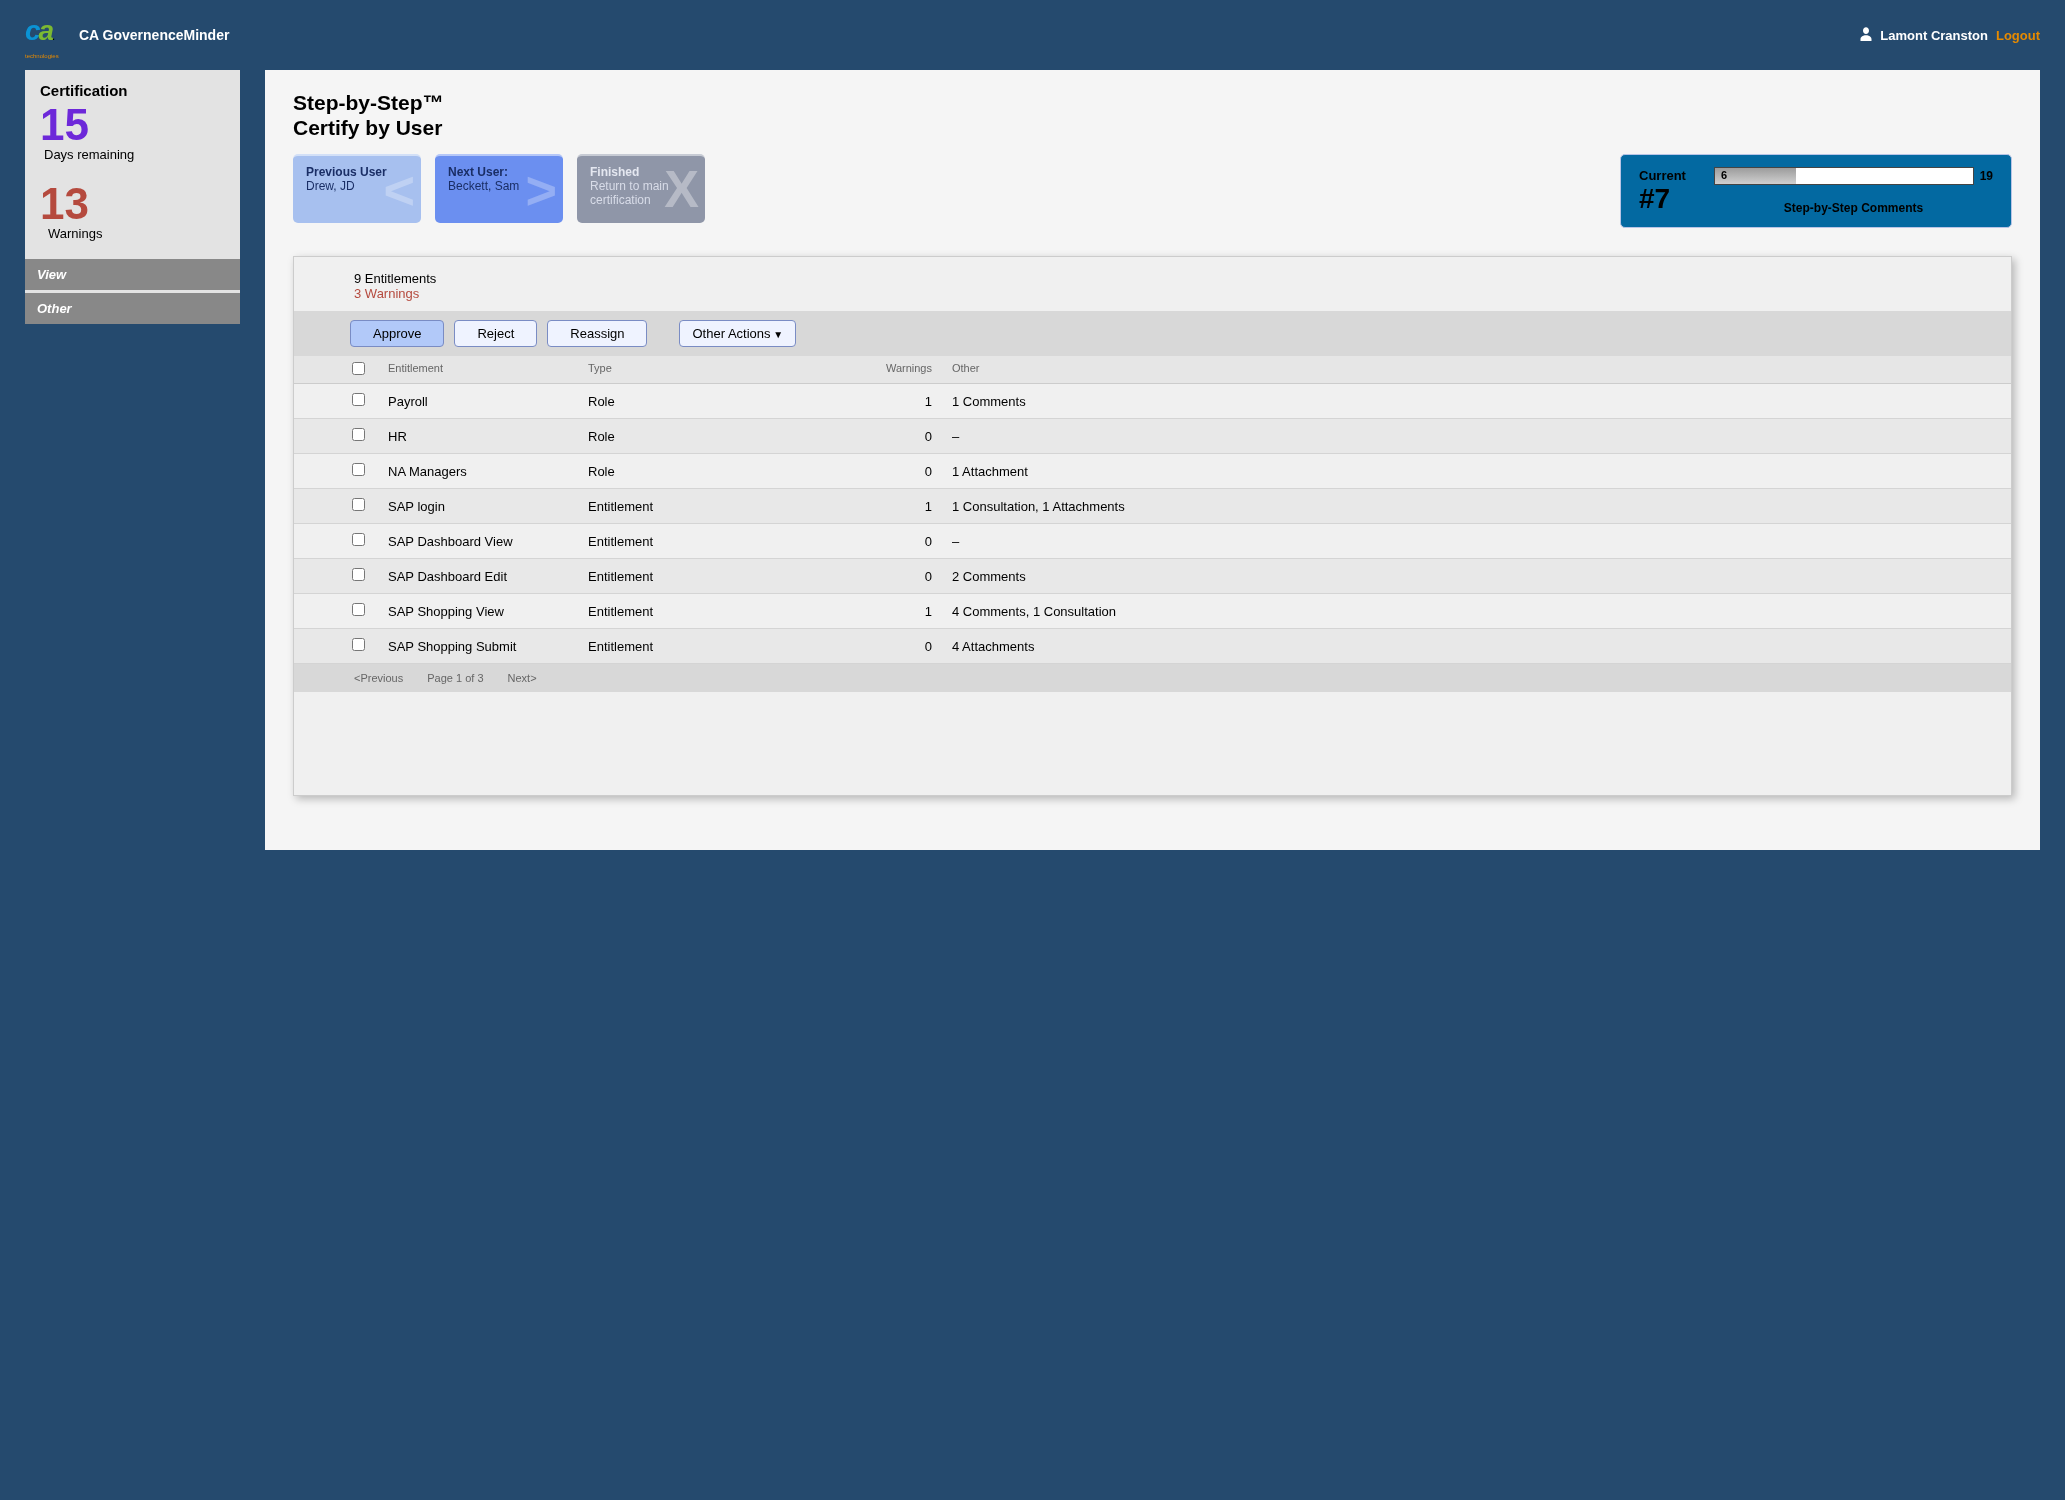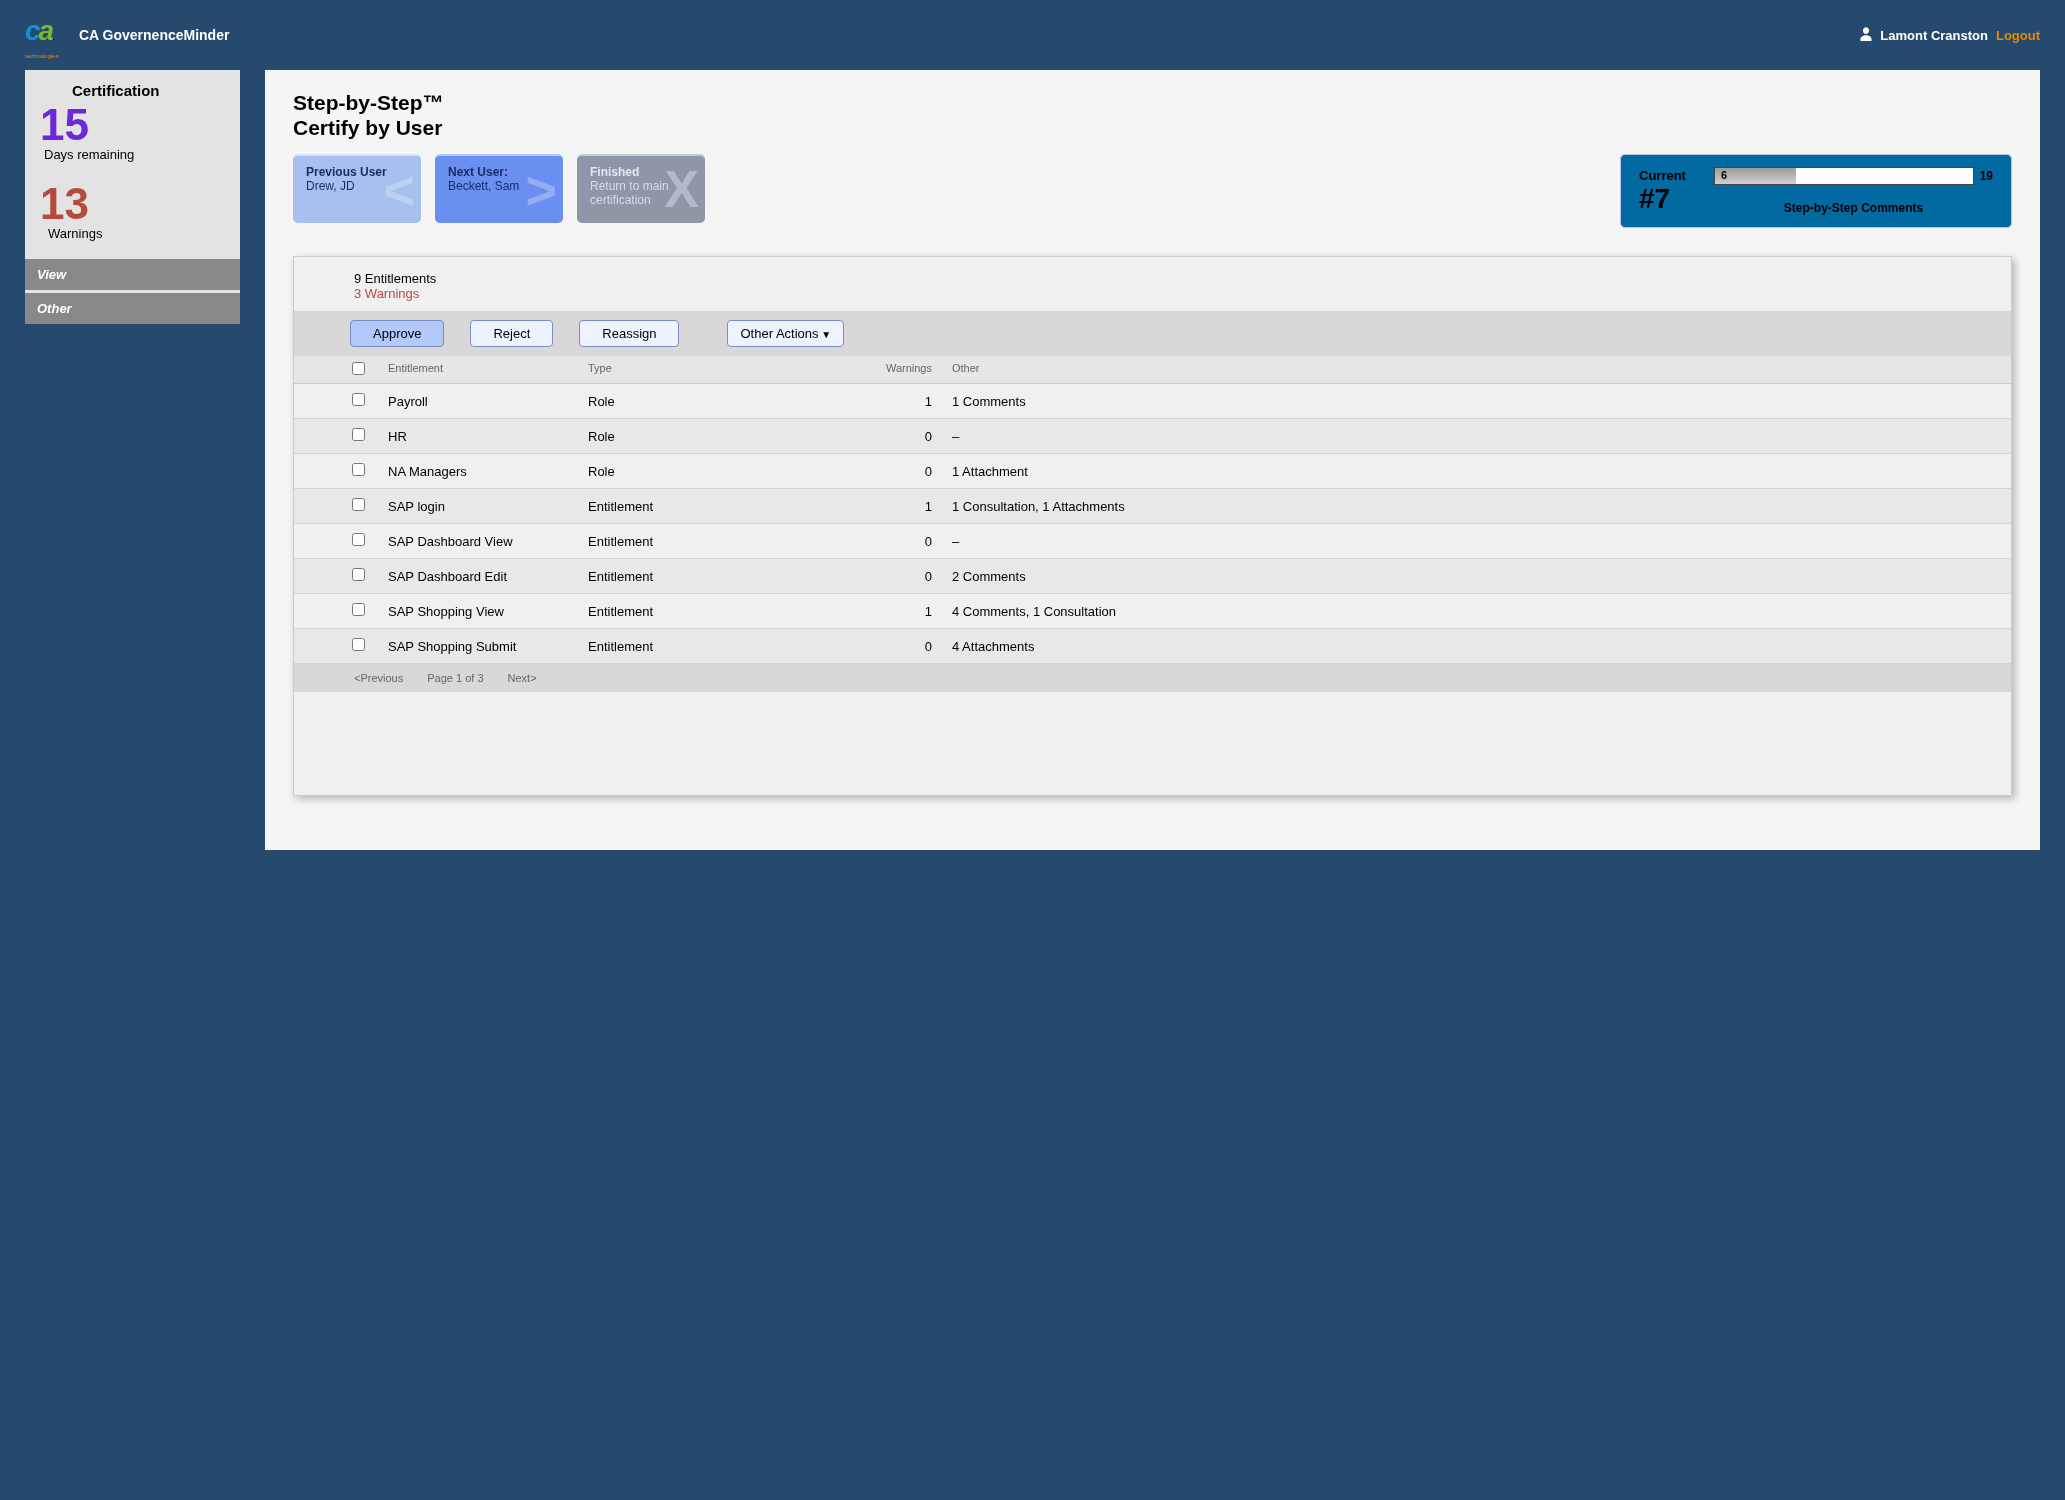--- a/index.html
+++ b/index.html
@@ -12,21 +12,21 @@
 .logo-c .green { color: #7cb932; }
 .logo-sub { font-size: 6px; color: #e68a00; position: absolute; bottom: -4px; left: 0; }
 .app-title { color: #fff; font-size: 14px; font-weight: bold; }
 .header-right { display: flex; align-items: center; gap: 8px; font-size: 13px; }
 .user-icon { color: #fff; font-size: 14px; }
 .username { color: #fff; font-weight: bold; }
 .logout { color: #e68a00; font-weight: bold; cursor: pointer; }
 .container { display: flex; padding: 0 25px 25px; gap: 25px; }
 .sidebar { width: 215px; flex-shrink: 0; }
 .sidebar-top { background: #e3e3e3; padding: 12px 15px 18px; }
-.cert-title { font-weight: bold; font-size: 15px; margin-left: 32px; }
+.cert-title { font-weight: bold; font-size: 15px; }
 .days-num { font-size: 44px; font-weight: bold; color: #6d28d9; line-height: 1; margin-top: 4px; }
 .days-label { font-size: 13px; margin-left: 4px; }
 .warn-num { font-size: 44px; font-weight: bold; color: #b54a3e; line-height: 1; margin-top: 20px; }
 .warn-label { font-size: 13px; margin-left: 8px; }
 .side-tabs { margin-top: 0; font-style: italic; }
 .side-tab { background: #888888; color: #fff; font-weight: bold; padding: 8px 12px; border-bottom: 3px solid #e3e3e3; cursor: pointer; font-size: 13px; }
 .side-tab:last-child { border-bottom: none; }
 .main { flex: 1; background: #f5f5f5; padding: 20px 28px; min-height: 780px; }
 .page-title { font-size: 21px; font-weight: bold; line-height: 1.2; }
 .nav-row { display: flex; gap: 14px; margin-top: 14px; align-items: stretch; }
@@ -49,21 +49,21 @@
 .progress-bar { flex: 1; height: 18px; background: #fff; border: 1px solid #444; position: relative; }
 .progress-fill { height: 100%; background: linear-gradient(to bottom, #9c9c9c, #d0d0d0); width: 31.5%; position: relative; }
 .progress-fill-text { position: absolute; left: 6px; top: 1px; font-size: 11px; font-weight: bold; }
 .progress-total { font-size: 12px; font-weight: bold; }
 .progress-label { font-size: 12px; font-weight: bold; margin-top: 16px; }
 .panel { background: #f0f0f0; border: 1px solid #ccc; margin-top: 28px; box-shadow: 3px 3px 8px rgba(0,0,0,0.25); min-height: 540px; }
 .user-head { padding: 12px 22px 10px 60px; }
 .user-name { font-size: 18px; font-weight: bold; }
 .ent-count { font-size: 13px; margin-top: 2px; }
 .warn-count { font-size: 13px; color: #b54a3e; }
-.action-bar { background: #d8d8d8; padding: 9px 22px 9px 56px; display: flex; gap: 26px; align-items: center; }
+.action-bar { background: #d8d8d8; padding: 9px 22px 9px 56px; display: flex; gap: 10px; align-items: center; }
 .btn { border: 1px solid #7a8cc4; border-radius: 4px; padding: 5px 22px; font-size: 13px; cursor: pointer; background: #eff3ff; }
 .btn.active { background: #b2c9f9; }
 .btn-other { margin-left: 22px; padding: 5px 12px; }
 .btn-other::after { content: " ▼"; font-size: 10px; }
 .table-head { display: flex; padding: 6px 22px 6px 58px; background: #e6e6e6; font-size: 11px; color: #666; border-bottom: 1px solid #ccc; }
 .col-check { width: 36px; }
 .col-ent { width: 200px; }
 .col-type { width: 160px; }
 .col-warn { width: 204px; text-align: right; padding-right: 20px; }
 .col-other { flex: 1; }

